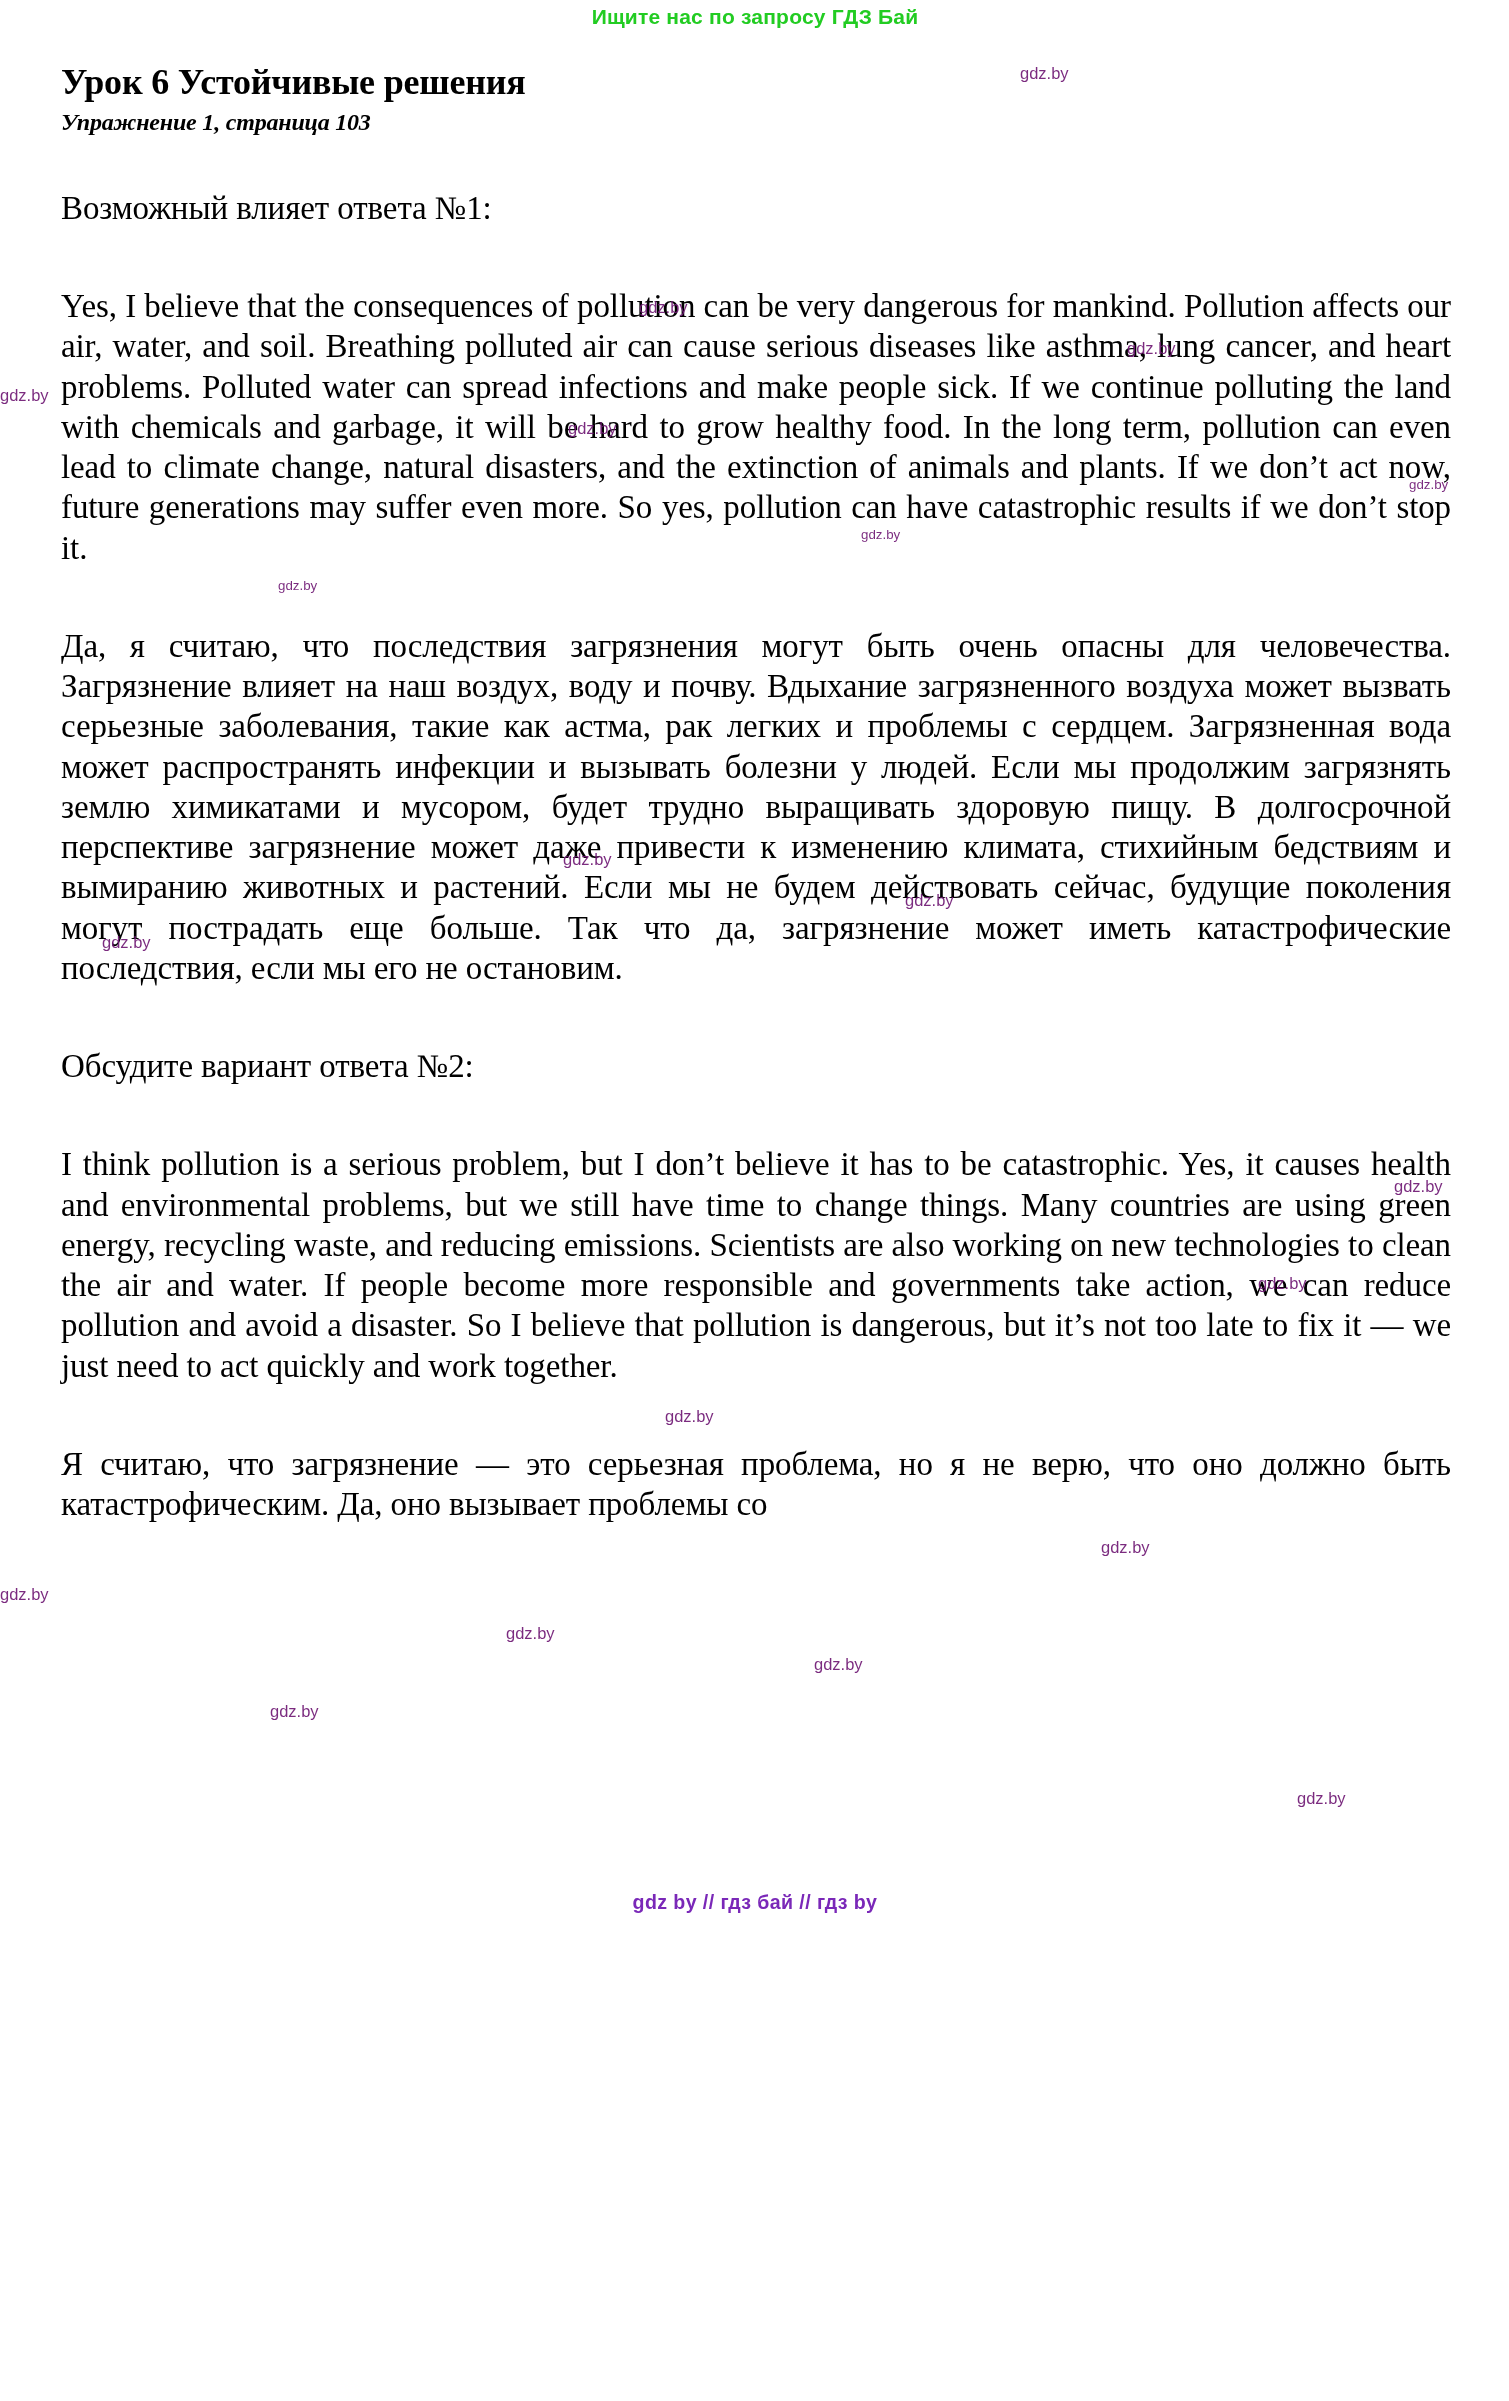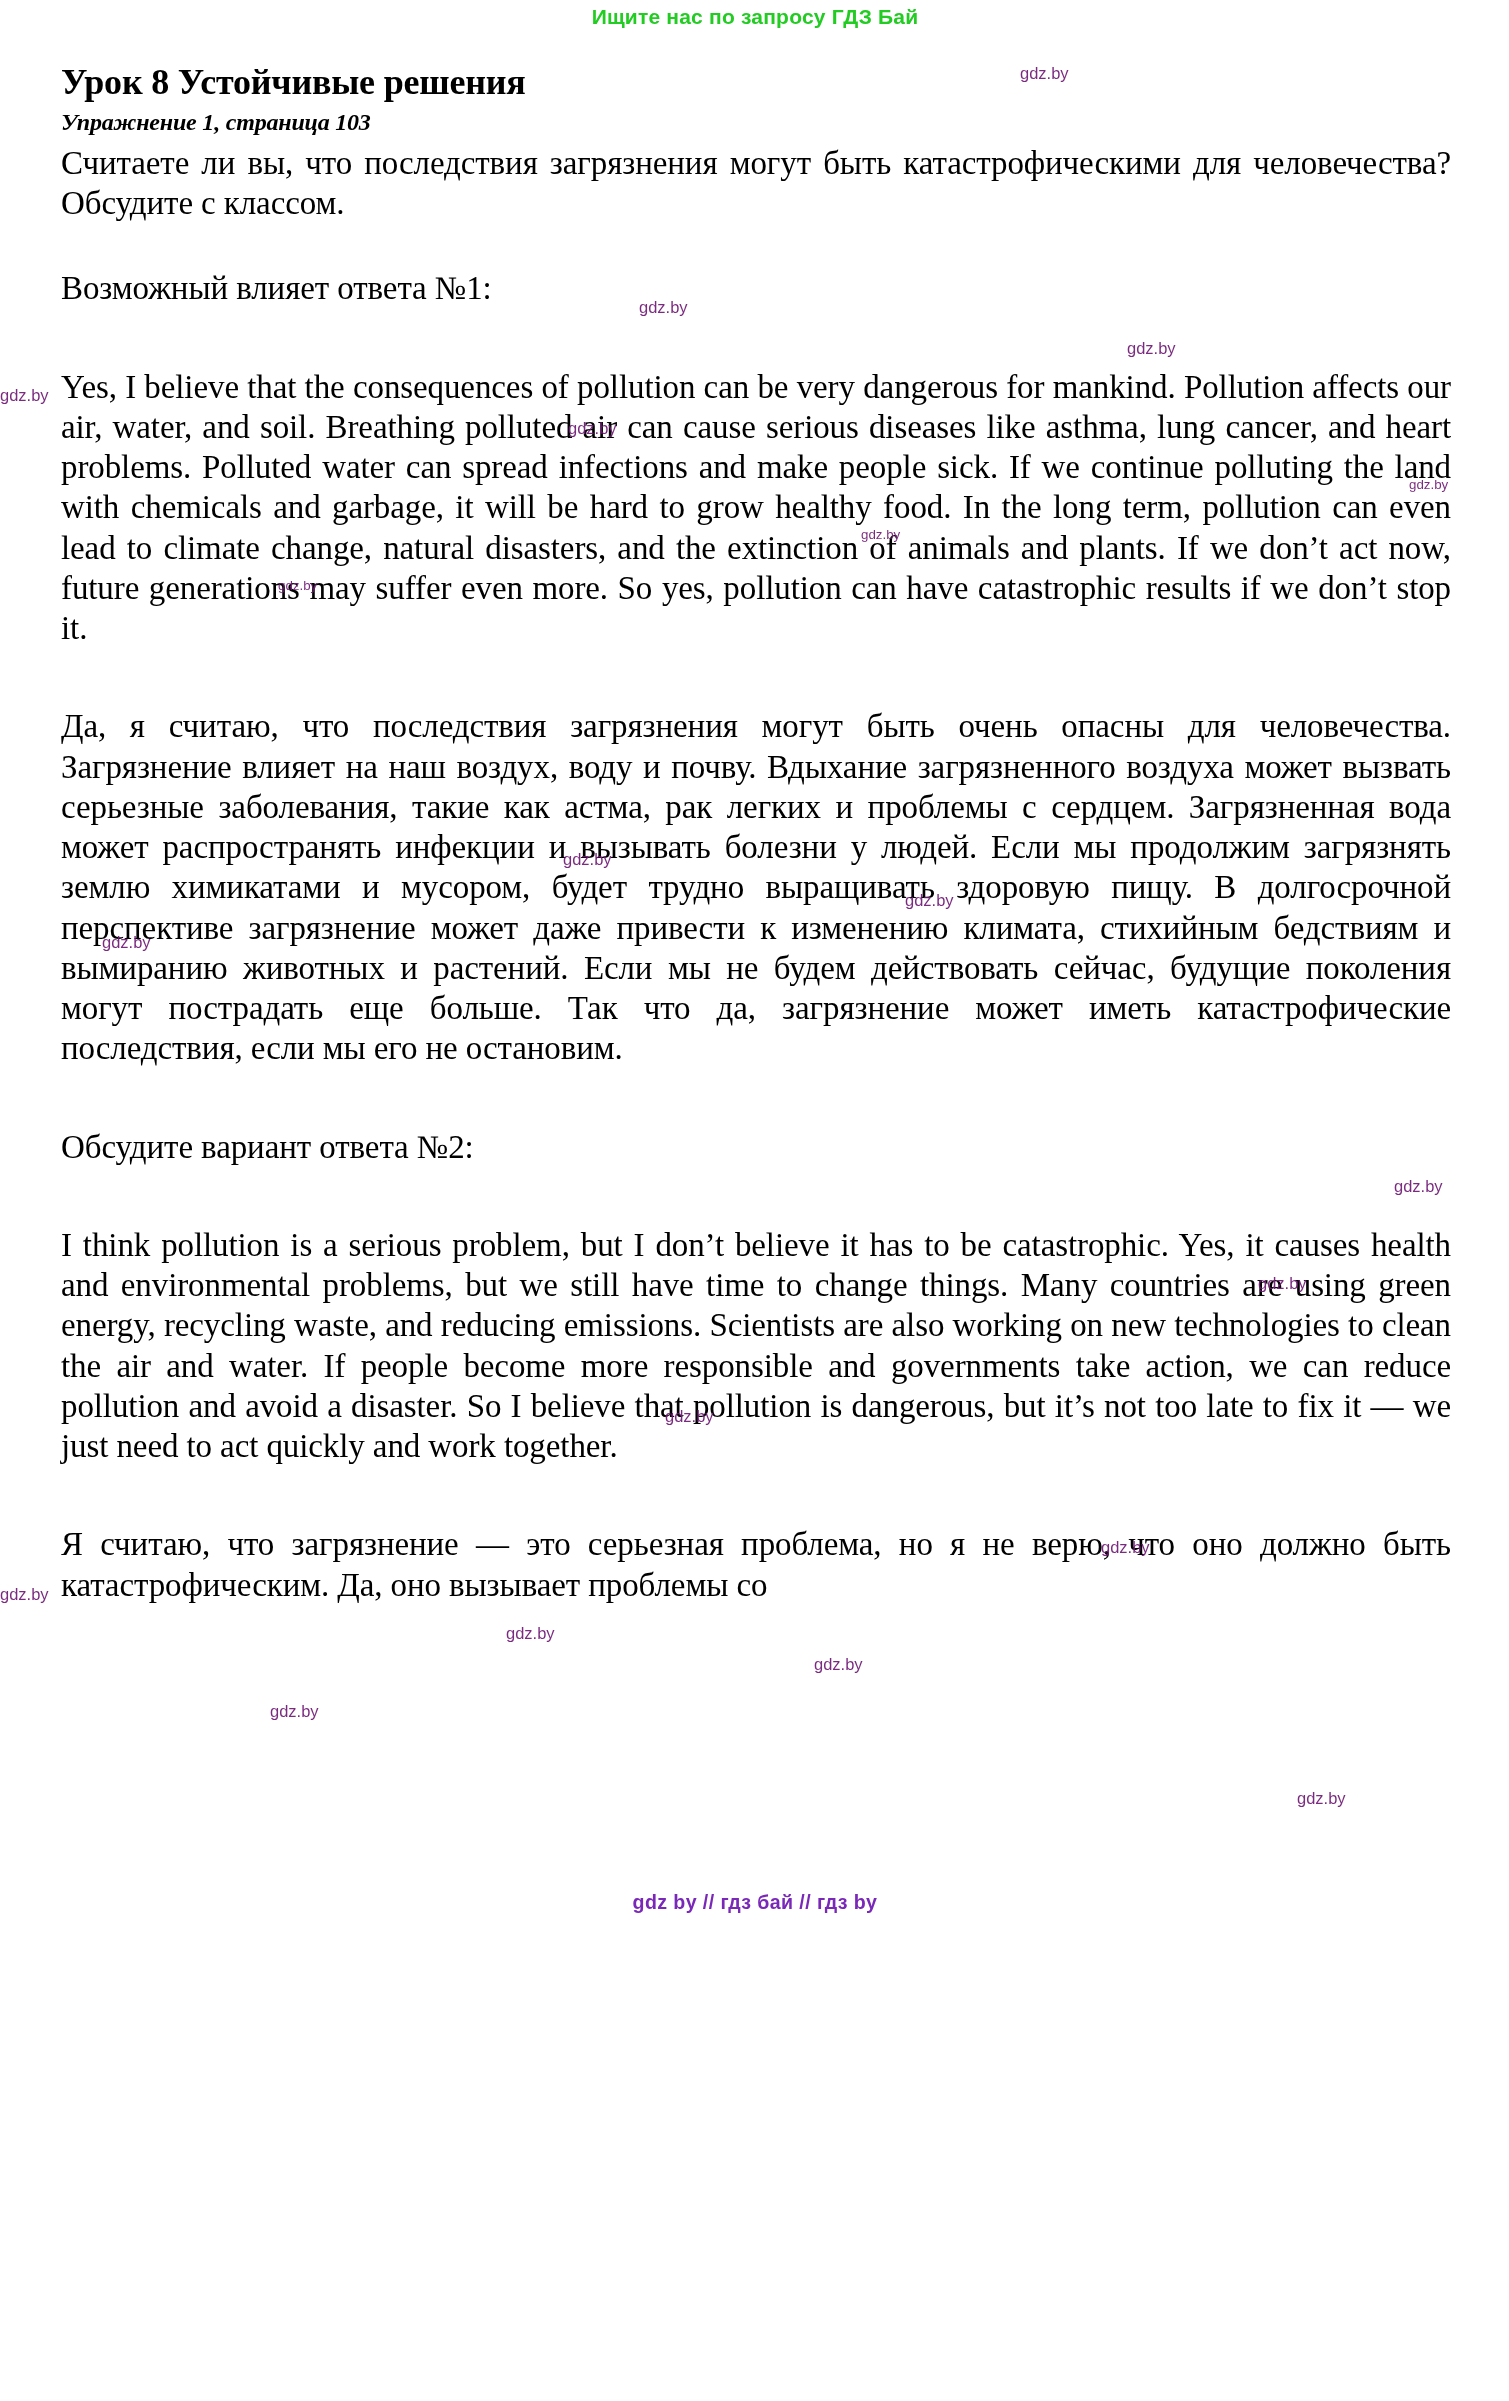--- a/index.html
+++ b/index.html
@@ -106,25 +106,24 @@
 </style>
 </head>
 <body>
 
 <div id="page">
 
   <div class="promo-banner">Ищите нас по запросу ГДЗ Бай</div>
 
   <div class="content">
 
-    <h1 class="lesson-title">Урок 8 Устойчивые решения</h1>
+    <h1 class="lesson-title">Урок 6 Устойчивые решения</h1>
 
     <h2 class="exercise-title">Упражнение 1, страница 103</h2>
 
-    <p class="para last-line-left">Считаете ли вы, что последствия загрязнения могут быть катастрофическими для человечества? Обсудите с классом.</p>
 
     <div class="gap-md"></div>
 
     <p class="answer-label">Возможный влияет ответа №1:</p>
 
     <div class="gap-lg"></div>
 
     <p class="para last-line-left">Yes, I believe that the consequences of pollution can be very dangerous for mankind. Pollution affects our air, water, and soil. Breathing polluted air can cause serious diseases like asthma, lung cancer, and heart problems. Polluted water can spread infections and make people sick. If we continue polluting the land with chemicals and garbage, it will be hard to grow healthy food. In the long term, pollution can even lead to climate change, natural disasters, and the extinction of animals and plants. If we don’t act now, future generations may suffer even more. So yes, pollution can have catastrophic results if we don’t stop it.</p>
 
     <div class="gap-lg"></div>

